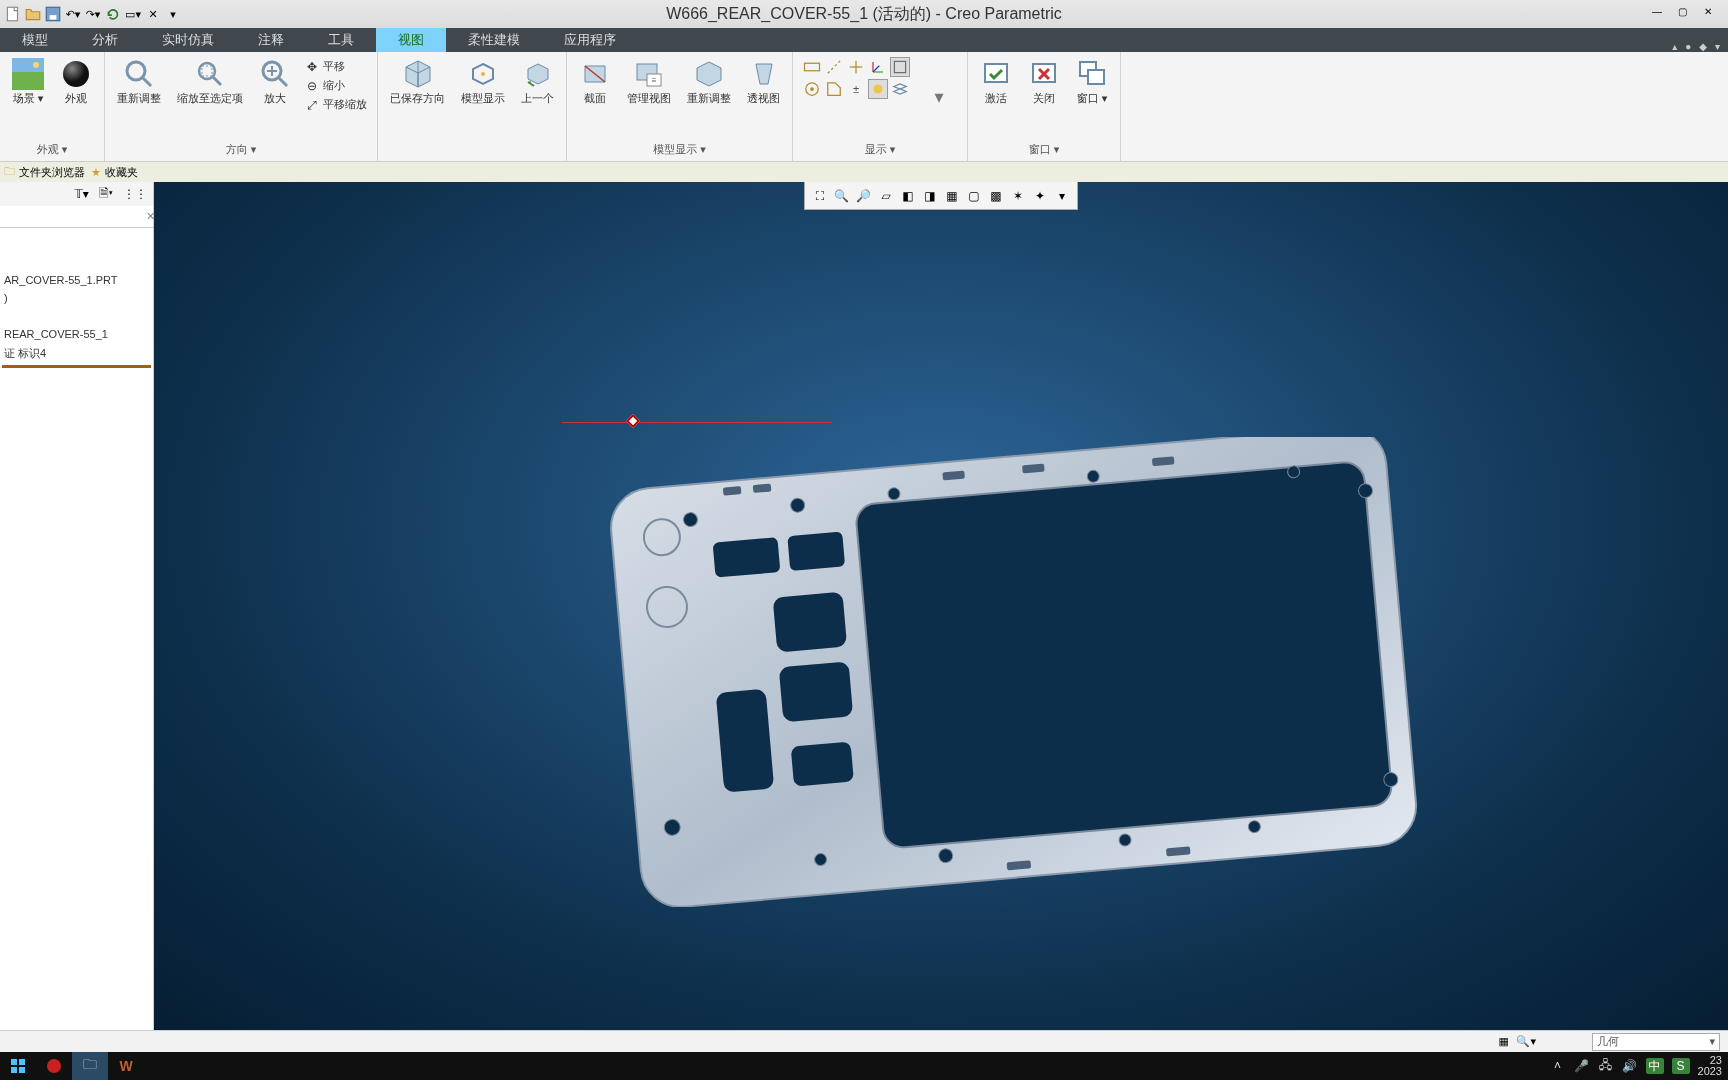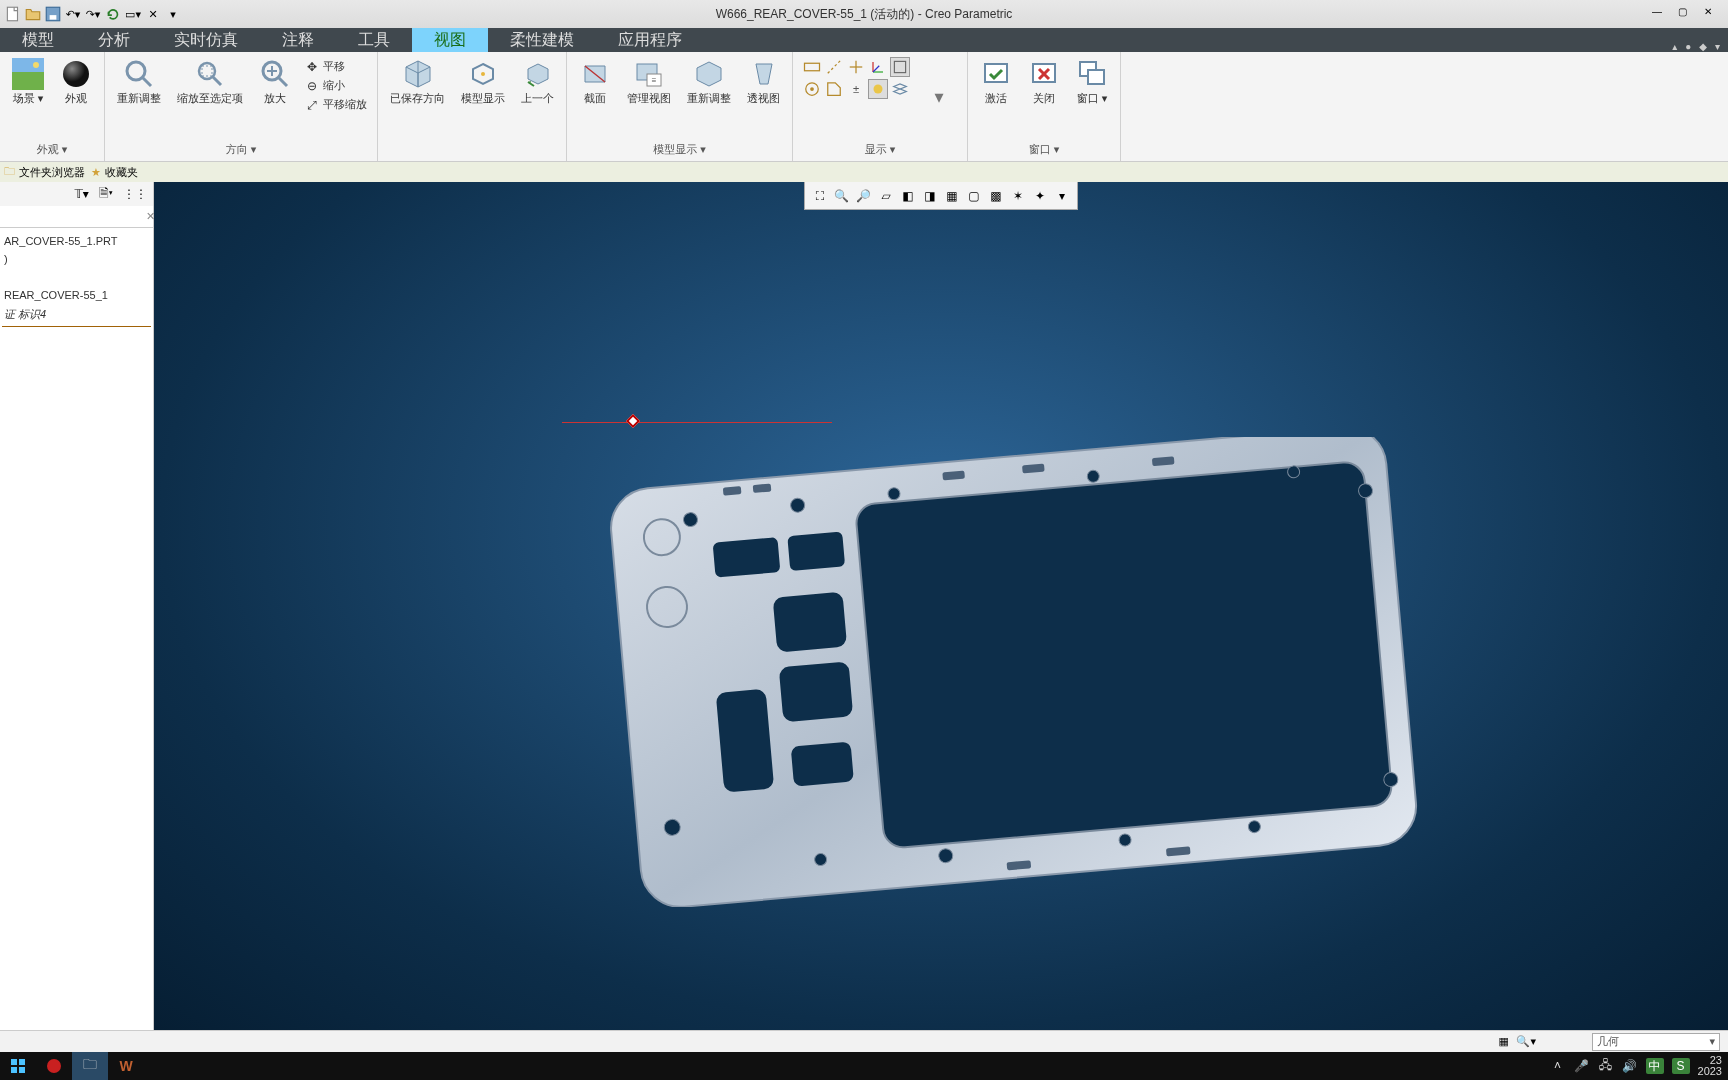--- a/index.html
+++ b/index.html
@@ -2,27 +2,27 @@
 <html><head>
 <meta charset="utf-8">
 <style>
 * { margin: 0; padding: 0; box-sizing: border-box; font-family: "Microsoft YaHei", Arial, sans-serif; }
 body { width: 1728px; height: 1080px; overflow: hidden; background: #fff; position: relative; }
 
 
 .title-bar { height: 28px; background: linear-gradient(#e8e8e8, #dcdcdc); display: flex; align-items: center; position: relative; }
 .qat { display: flex; gap: 2px; padding: 2px 4px; align-items: center; }
 .qat-btn { width: 18px; height: 18px; display: flex; align-items: center; justify-content: center; font-size: 11px; cursor: pointer; }
-.title-text { position: absolute; left: 50%; transform: translateX(-50%); font-size: 12px; color: #333; }
+.title-text { position: absolute; left: 50%; transform: translateX(-50%); font-size: 16px; color: #333; }
 .window-ctrl { position: absolute; right: 0; display: flex; gap: 10px; padding-right: 8px; }
 .wc-btn { width: 16px; height: 16px; font-size: 10px; cursor: pointer; }
 
 
 .ribbon-tabs { height: 24px; background: #40484e; display: flex; align-items: flex-end; position: relative; }
-.tab { height: 24px; padding: 0 22px; font-size: 16px; color: #ddd; display: flex; align-items: center; cursor: pointer; }
+.tab { height: 24px; padding: 0 22px; font-size: 13px; color: #ddd; display: flex; align-items: center; cursor: pointer; }
 .tab.active { background: #7dd3fc; color: #1a6e1a; }
 .tab-right { position: absolute; right: 8px; display: flex; gap: 8px; color: #ccc; font-size: 10px; }
 .tab-right span { cursor: pointer; }
 
 
 .ribbon { height: 110px; background: #f4f4f4; border-bottom: 1px solid #ccc; display: flex; }
 .rgroup { border-right: 1px solid #d0d0d0; padding: 2px 6px; display: flex; flex-direction: column; justify-content: space-between; }
 .rgroup-inner { display: flex; gap: 4px; align-items: flex-start; flex: 1; }
 .rgroup-label { font-size: 11px; color: #555; text-align: center; padding: 2px 0; }
 .big-btn { display: flex; flex-direction: column; align-items: center; gap: 2px; padding: 4px 6px; cursor: pointer; min-width: 40px; }
@@ -37,23 +37,23 @@
 
 .browser-tabs { height: 20px; background: #ecefe0; display: flex; align-items: center; padding: 0 4px; gap: 6px; font-size: 11px; }
 .btab { display:flex; align-items:center; gap:4px; cursor:pointer; }
 
 
 .left-panel { position: absolute; left: 0; top: 182px; width: 154px; bottom: 50px; background: #fff; border-right: 1px solid #ccc; }
 .lp-toolbar { height: 24px; background: #f4f4f4; display: flex; justify-content: flex-end; align-items: center; gap: 10px; padding: 0 6px; }
 .lp-toolbar span { font-size: 12px; cursor:pointer; }
 .lp-search { height: 22px; border-bottom: 1px solid #ccc; display:flex; align-items:center; padding: 0 4px; }
 .lp-search input { flex:1; border:none; outline:none; font-size:11px; }
-.lp-nodes { padding: 4px 2px; font-size: 11px; color: #333; }
+.lp-nodes { padding: 4px 2px; font-size: 11px; color: #333; margin-top: 39px; }
 .lp-node { padding: 3px 2px; white-space: nowrap; overflow: hidden; }
-.lp-sel { border-bottom: 1px solid #a16207; padding-bottom: 4px; font-style: italic; }
+.lp-sel { border-bottom: 3px solid #a16207; padding-bottom: 4px; }
 
 
 .canvas { position: absolute; left: 154px; right: 0; top: 182px; bottom: 50px; background: radial-gradient(ellipse at 50% 40%, #2d6698 0%, #0d2e4a 70%, #061e33 100%); }
 .view-toolbar { position: absolute; top: 0; left: 50%; transform: translateX(-50%); background: #f4f4f4; height: 28px; display:flex; align-items:center; gap: 4px; padding: 0 6px; border: 1px solid #aaa; border-top:none; }
 .view-toolbar .vt { width: 18px; height: 18px; font-size: 12px; display:flex; align-items:center; justify-content:center; cursor:pointer; }
 .model { position: absolute; left: 456px; top: 255px; width: 808px; height: 470px; }
 .diamond { position: absolute; width: 10px; height: 10px; background: #fff; border: 2px solid #b00; transform: rotate(45deg); }
 .redline { position: absolute; height: 0; border-top: 1px solid #c33; }
 
 

